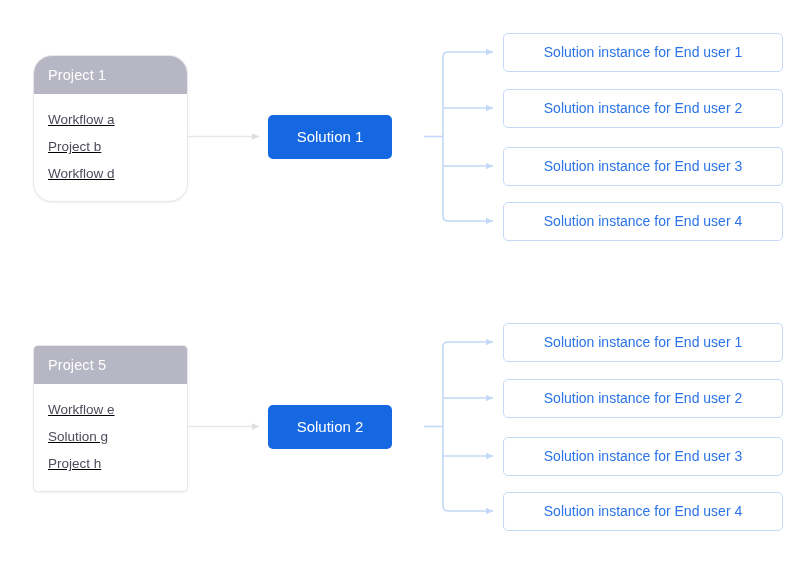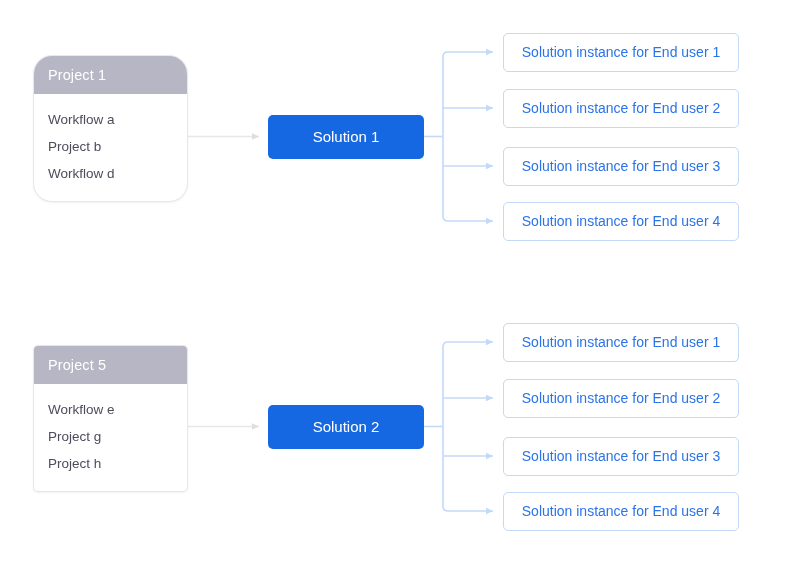--- a/index.html
+++ b/index.html
@@ -39,50 +39,51 @@
     padding-left: 14px;
     box-sizing: border-box;
   }
   .project-header-title {
     color: #ffffff;
     font-size: 14.5px;
     letter-spacing: 0.1px;
   }
   .project-body {
     padding: 12px 0 14px 0;
+    text-decoration: underline;
   }
   .workflow-item {
     height: 27px;
     line-height: 27px;
     padding-left: 14px;
     color: #4c4c5c;
     font-size: 13.5px;
   }
 
   
   .solution-box {
     position: absolute;
-    width: 156px;
+    width: 124px;
     height: 44px;
     background: #1568e2;
     border-radius: 5px;
     display: flex;
     align-items: center;
     justify-content: center;
     box-sizing: border-box;
   }
   .solution-label {
     color: #ffffff;
     font-size: 15px;
   }
 
   
   .instance-box {
     position: absolute;
-    width: 236px;
+    width: 280px;
     height: 39px;
     background: #ffffff;
     border: 1.4px solid #c3d9f7;
     border-radius: 5px;
     display: flex;
     align-items: center;
     justify-content: center;
     box-sizing: border-box;
   }
   .instance-label {
@@ -173,21 +174,21 @@
   <div class="instance-box" style="left:503px; top:201.5px;">
     <span class="instance-label">Solution instance for End user 4</span>
   </div>
 
   <div class="project-card" style="left:33px; top:345px;">
     <div class="project-header">
       <span class="project-header-title">Project 5</span>
     </div>
     <div class="project-body">
       <div class="workflow-item">Workflow e</div>
-      <div class="workflow-item">Project g</div>
+      <div class="workflow-item">Solution g</div>
       <div class="workflow-item">Project h</div>
     </div>
   </div>
 
   <div class="solution-box" style="left:268px; top:404.5px;">
     <span class="solution-label">Solution 2</span>
   </div>
 
   <div class="instance-box" style="left:503px; top:322.5px;">
     <span class="instance-label">Solution instance for End user 1</span>

